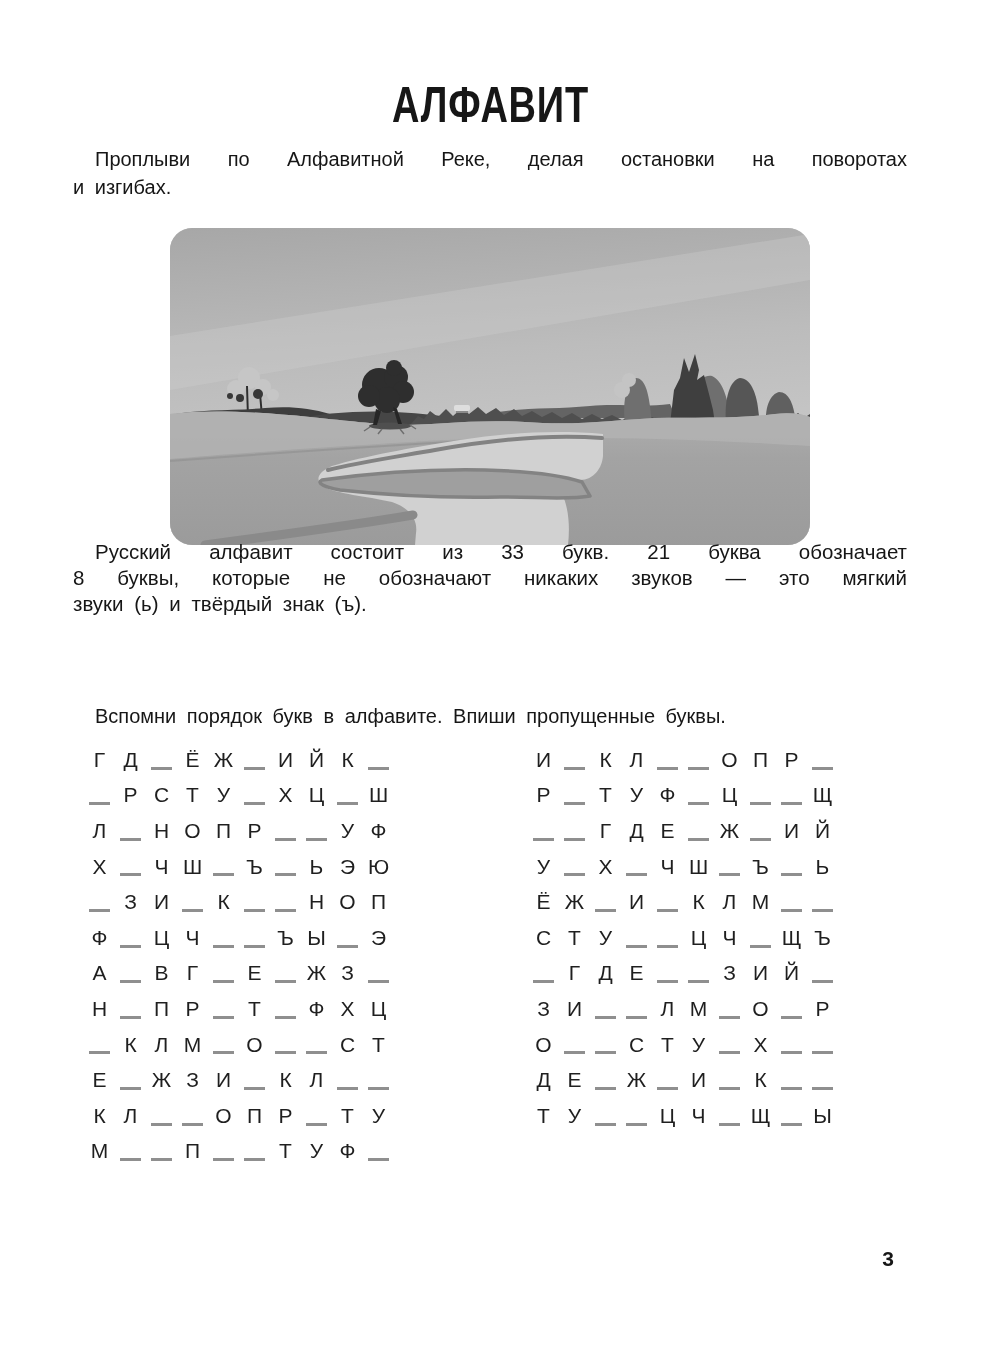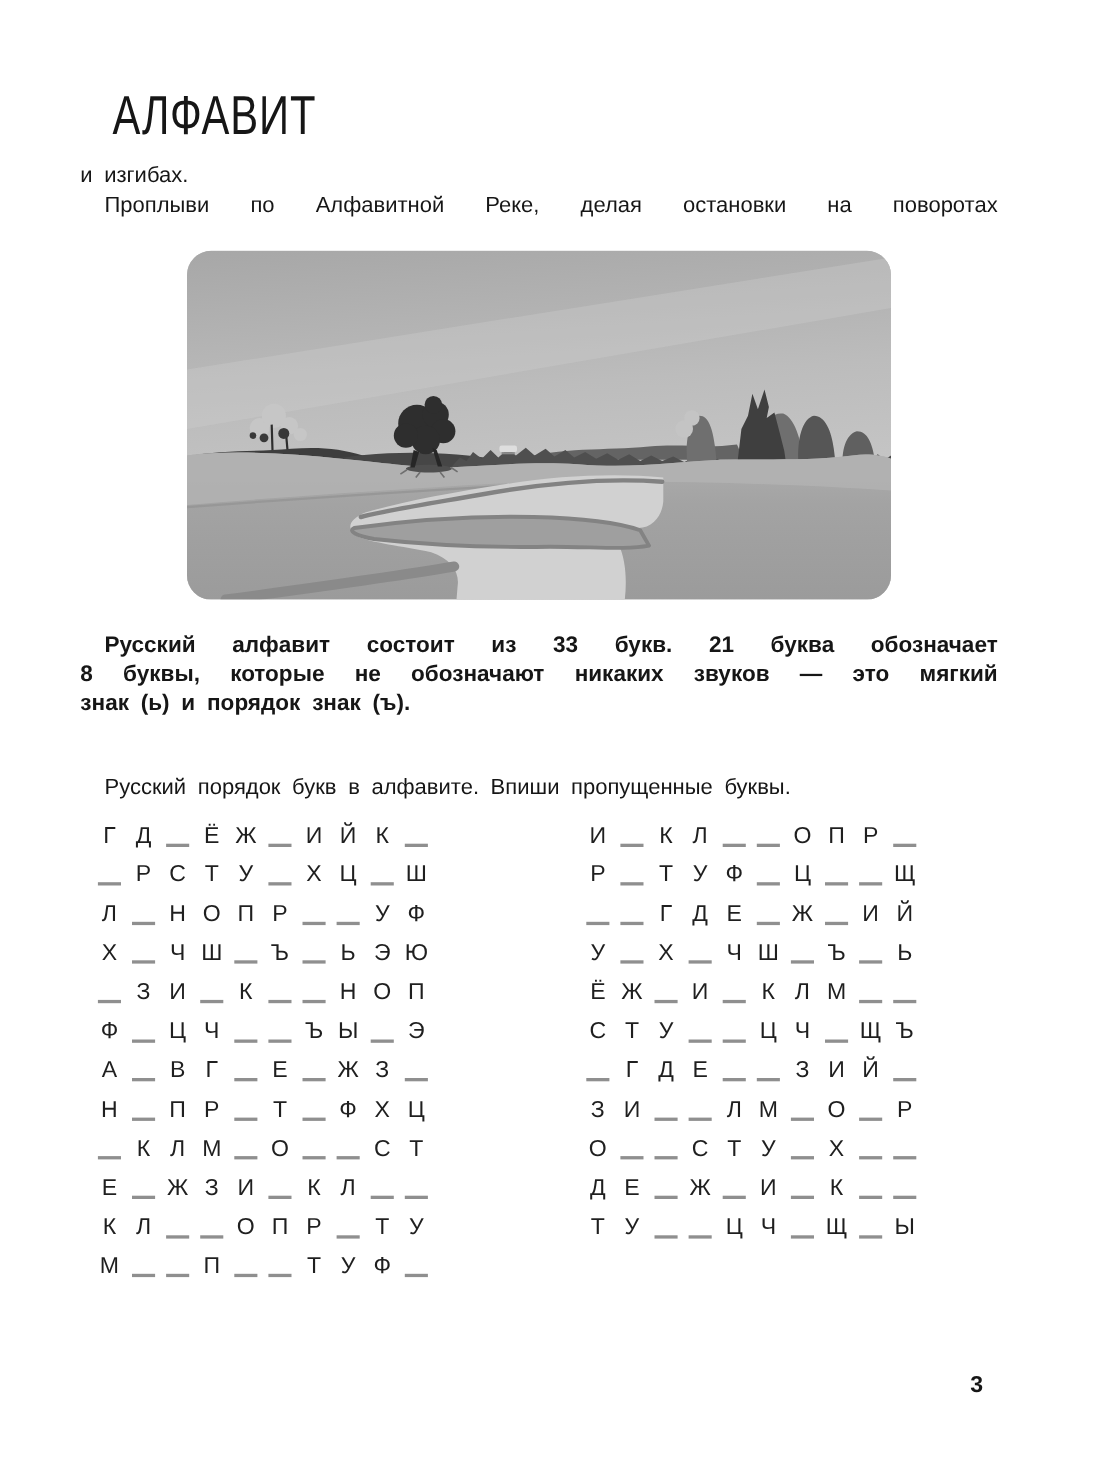--- a/index.html
+++ b/index.html
@@ -8,31 +8,31 @@
     --page-bg:#ffffff;
   }
   html,body{margin:0;padding:0;}
   body{
     width:1000px;height:1349px;background:var(--page-bg);
     font-family:"Liberation Sans",sans-serif;color:var(--text);
     position:relative;overflow:hidden;
   }
   .title{
     position:absolute;top:80px;left:73px;width:834px;
-    text-align:left;font-weight:normal;font-size:50px;line-height:1;
+    text-align:center;font-weight:bold;font-size:50px;line-height:1;
     letter-spacing:1px;
   }
   .title .squeeze{display:inline-block;transform:scaleX(.76);transform-origin:center;}
   .para{position:absolute;left:73px;width:834px;}
   .line{display:block;}
   .jl{text-align:justify;text-align-last:justify;}
   .indent{text-indent:22px;}
   .plain{word-spacing:5px;}
   .intro{top:146px;font-size:20px;line-height:27.5px;}
-  .info{top:574px;font-size:20.5px;line-height:25.9px;font-weight:bold;}
+  .info{top:539px;font-size:20.5px;line-height:25.9px;font-weight:normal;}
   .task{top:703px;font-size:20px;line-height:27px;}
   .pic{
     position:absolute;left:170px;top:228px;width:640px;height:317px;
     border-radius:22px;overflow:hidden;background:#bdbdbd;
   }
   .pic svg{display:block;width:100%;height:100%;}
   .puzzle-col{position:absolute;top:742px;}
   .col-left{left:84px;}
   .col-right{left:528px;}
   .prow{height:35.6px;display:flex;}
@@ -52,22 +52,22 @@
   }
 </style>
 </head>
 <body>
 
 <div class="title">
   <span class="squeeze">АЛФАВИТ</span>
 </div>
 
 <div class="para intro">
+  <span class="line jl indent">Проплыви по Алфавитной Реке, делая остановки на поворотах</span>
   <span class="line plain">и изгибах.</span>
-  <span class="line jl indent">Проплыви по Алфавитной Реке, делая остановки на поворотах</span>
 </div>
 
 <div class="pic">
   <svg viewBox="0 0 640 317" preserveAspectRatio="none">
     <defs>
       <linearGradient id="sky" x1="0" y1="0" x2="0.15" y2="1">
         <stop offset="0" stop-color="#a7a7a7"></stop>
         <stop offset="0.45" stop-color="#bcbcbc"></stop>
         <stop offset="0.8" stop-color="#c7c7c7"></stop>
         <stop offset="1" stop-color="#c2c2c2"></stop>
@@ -136,25 +136,25 @@
     <path d="M433,206 C390,202 340,204 290,212 C240,220 195,228 162,238 C148,244 144,252 154,259 C168,266 195,268 222,274 C240,280 248,292 246,305 L245,317 L398,317 C400,300 399,280 392,266 C388,258 396,252 410,252 C424,252 432,240 433,228 Z" fill="#d1d1d1"></path>
     <path d="M152,252 C210,244 268,241 315,242 C355,243 392,247 412,254 L420,268 C400,272 370,269 330,269 C275,270 215,267 170,262 C154,259 146,255 152,252 Z" fill="#9f9f9f" stroke="#838383" stroke-width="3.5" stroke-linejoin="round"></path>
     <path d="M432,210 C380,206 320,212 265,222 C225,229 185,235 158,242" stroke="#828282" stroke-width="4" fill="none" stroke-linecap="round"></path>
     <path d="M243,287 C190,296 110,307 35,317" stroke="#8a8a8a" stroke-width="9" fill="none" stroke-linecap="round"></path>
   </svg>
 </div>
 
 <div class="para info">
   <span class="line jl indent">Русский алфавит состоит из 33 букв. 21 буква обозначает</span>
   <span class="line jl">8 буквы, которые не обозначают никаких звуков — это мягкий</span>
-  <span class="line plain">знак (ь) и порядок знак (ъ).</span>
+  <span class="line plain">звуки (ь) и твёрдый знак (ъ).</span>
 </div>
 
 <div class="para task plain indent">
-  <span>Русский порядок букв в алфавите. Впиши пропущенные буквы.</span>
+  <span>Вспомни порядок букв в алфавите. Впиши пропущенные буквы.</span>
 </div>
 
 <div class="puzzle-col col-left">
     <div class="prow">
       <span class="cell">Г</span>
       <span class="cell">Д</span>
       <span class="cell blank"></span>
       <span class="cell">Ё</span>
       <span class="cell">Ж</span>
       <span class="cell blank"></span>

